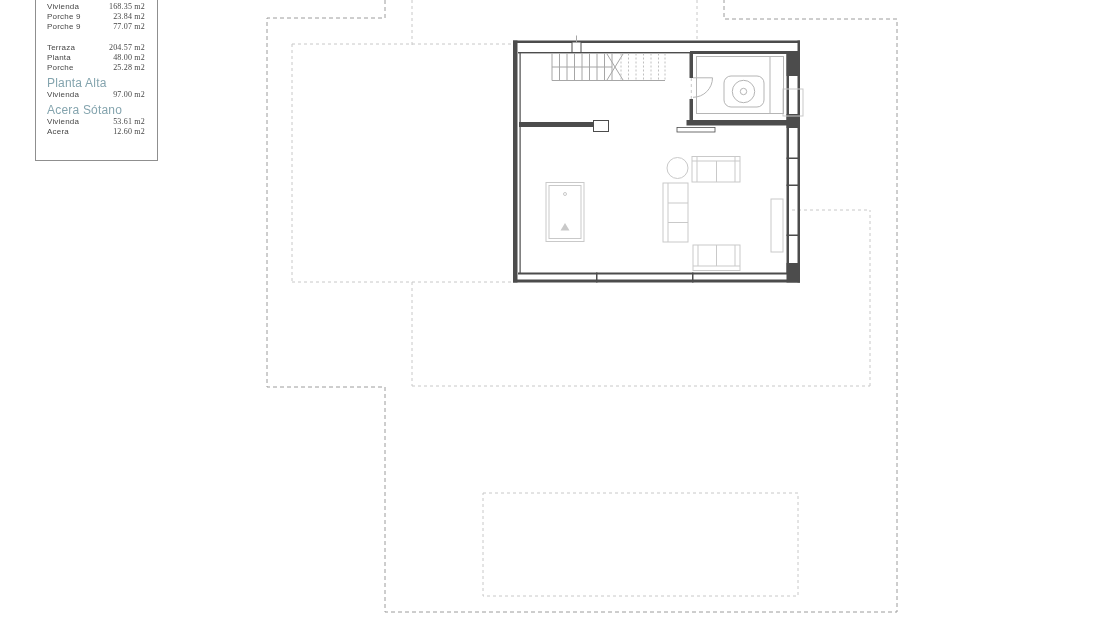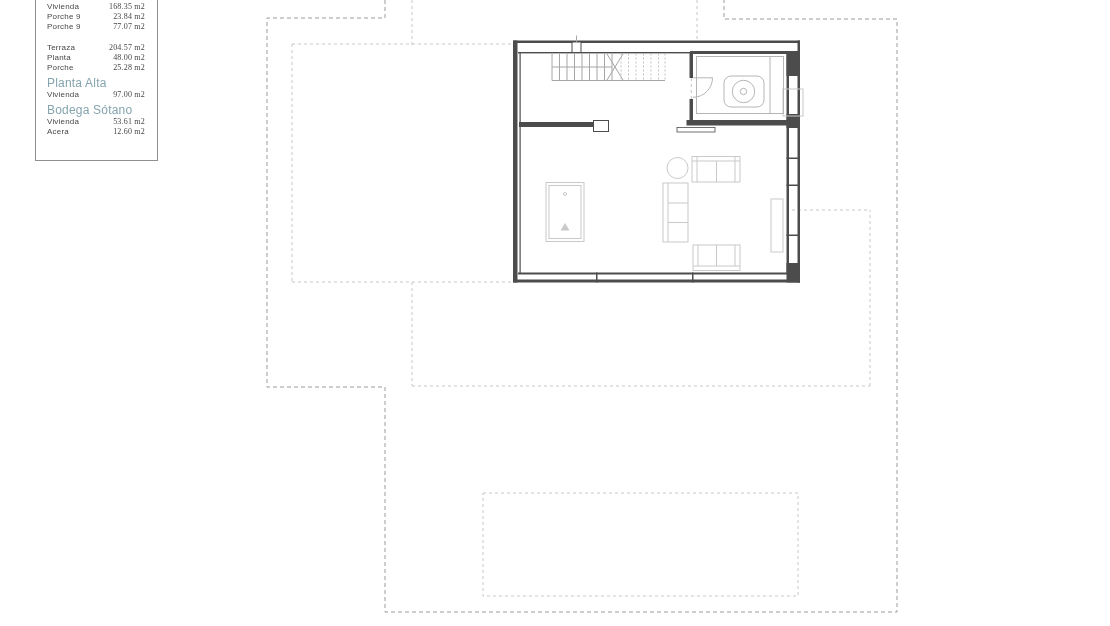--- a/index.html
+++ b/index.html
@@ -196,21 +196,21 @@
       </div>
       <div class="lg-row">
         <span class="lg-label">Porche</span>
         <span class="lg-value">25.28 m2</span>
       </div>
       <div class="lg-header">Planta Alta</div>
       <div class="lg-row">
         <span class="lg-label">Vivienda</span>
         <span class="lg-value">97.00 m2</span>
       </div>
-      <div class="lg-header">Bodega Sótano</div>
+      <div class="lg-header">Acera Sótano</div>
       <div class="lg-row">
         <span class="lg-label">Vivienda</span>
         <span class="lg-value">53.61 m2</span>
       </div>
       <div class="lg-row">
         <span class="lg-label">Acera</span>
         <span class="lg-value">12.60 m2</span>
       </div>
     </div>
 

